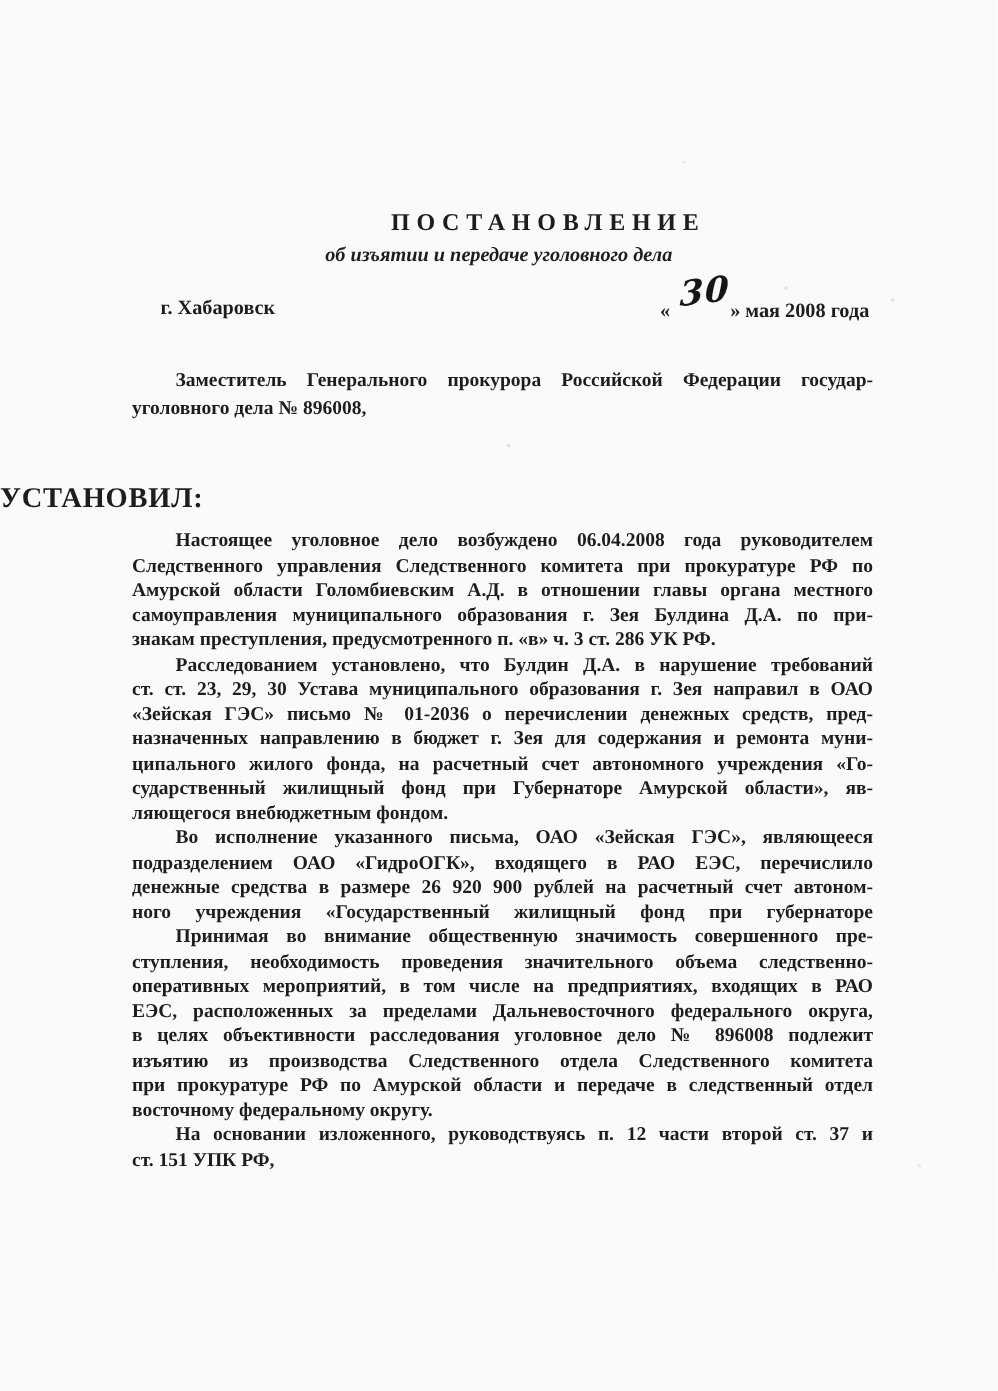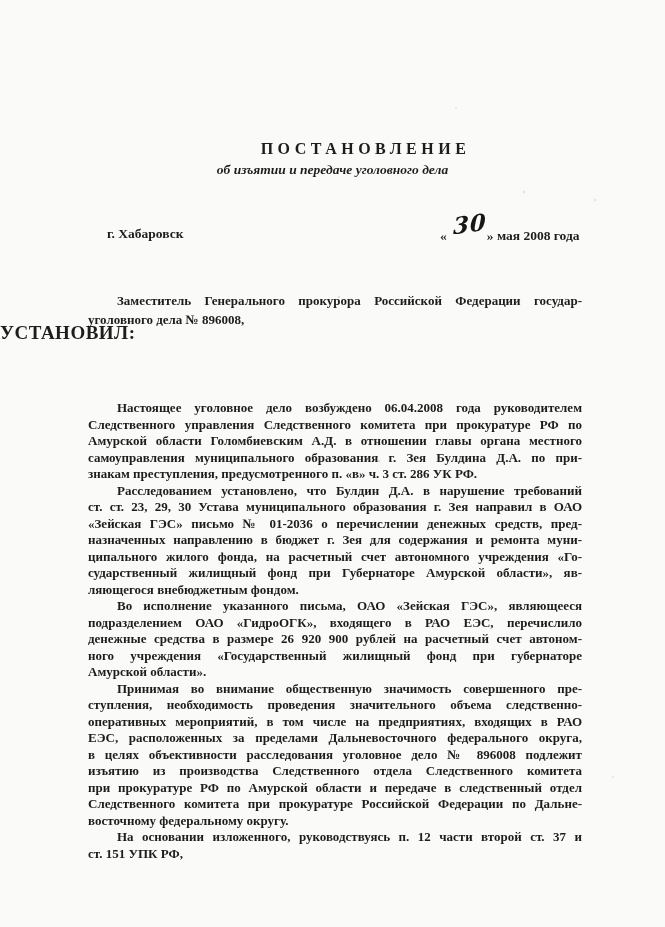--- a/index.html
+++ b/index.html
@@ -27,21 +27,21 @@
   .subtitle {
     position: absolute;
     top: 162px; left: 0; width: 665px;
     text-align: center;
     font-size: 13.5px;
     font-style: italic;
   }
 
   .dateline {
     position: absolute;
-    top: 222px; left: 0; width: 564px; height: 30px;
+    top: 193px; left: 0; width: 564px; height: 30px;
     font-size: 13.5px;
   }
   .place { position: absolute; left: 107px; top: 4px; }
   .date  { position: absolute; left: 440px; top: 4px; white-space: nowrap; }
   .dayslot {
     display: inline-block;
     width: 40px;
     position: relative;
     height: 14px;
     vertical-align: baseline;
@@ -51,21 +51,21 @@
     left: 6px; top: -16px;
     font-size: 23px;
     font-style: italic;
     font-weight: 700;
     font-family: "DejaVu Serif", serif;
     transform: rotate(-7deg) skewX(-8deg);
     letter-spacing: 1px;
     color: #161616;
   }
 
-  .textcol { position: absolute; left: 88px; width: 494px; font-size: 13px; margin-top: 48px; }
+  .textcol { position: absolute; left: 88px; width: 494px; font-size: 13px; }
   .intro   { top: 243px; }
   .intro .line { height: 19px; line-height: 19px; }
 
   .heading {
     position: absolute;
     top: 322px; left: 0; width: 533px;
     font-size: 19px;
     letter-spacing: 0.5px;
   }
 
@@ -133,31 +133,29 @@
           <div class="line">назначенных направлению в бюджет г. Зея для содержания и ремонта муни-</div>
           <div class="line">ципального жилого фонда, на расчетный счет автономного учреждения «Го-</div>
           <div class="line">сударственный жилищный фонд при Губернаторе Амурской области», яв-</div>
           <div class="line last">ляющегося внебюджетным фондом.</div>
         </div>
       <div class="para">
           <div class="line first">Во исполнение указанного письма, ОАО «Зейская ГЭС», являющееся</div>
           <div class="line">подразделением ОАО «ГидроОГК», входящего в РАО ЕЭС, перечислило</div>
           <div class="line">денежные средства в размере 26 920 900 рублей на расчетный счет автоном-</div>
           <div class="line">ного учреждения «Государственный жилищный фонд при губернаторе</div>
-          <div class="line last">Амурской области».</div>
         </div>
       <div class="para">
           <div class="line first">Принимая во внимание общественную значимость совершенного пре-</div>
           <div class="line">ступления, необходимость проведения значительного объема следственно-</div>
           <div class="line">оперативных мероприятий, в том числе на предприятиях, входящих в РАО</div>
           <div class="line">ЕЭС, расположенных за пределами Дальневосточного федерального округа,</div>
           <div class="line">в целях объективности расследования уголовное дело № 896008 подлежит</div>
           <div class="line">изъятию из производства Следственного отдела Следственного комитета</div>
           <div class="line">при прокуратуре РФ по Амурской области и передаче в следственный отдел</div>
-          <div class="line">Следственного комитета при прокуратуре Российской Федерации по Дальне-</div>
           <div class="line last">восточному федеральному округу.</div>
         </div>
       <div class="para">
           <div class="line first">На основании изложенного, руководствуясь п. 12 части второй ст. 37 и</div>
           <div class="line last">ст. 151 УПК РФ,</div>
         </div>
     </div>
 
   </div>
 </div>

